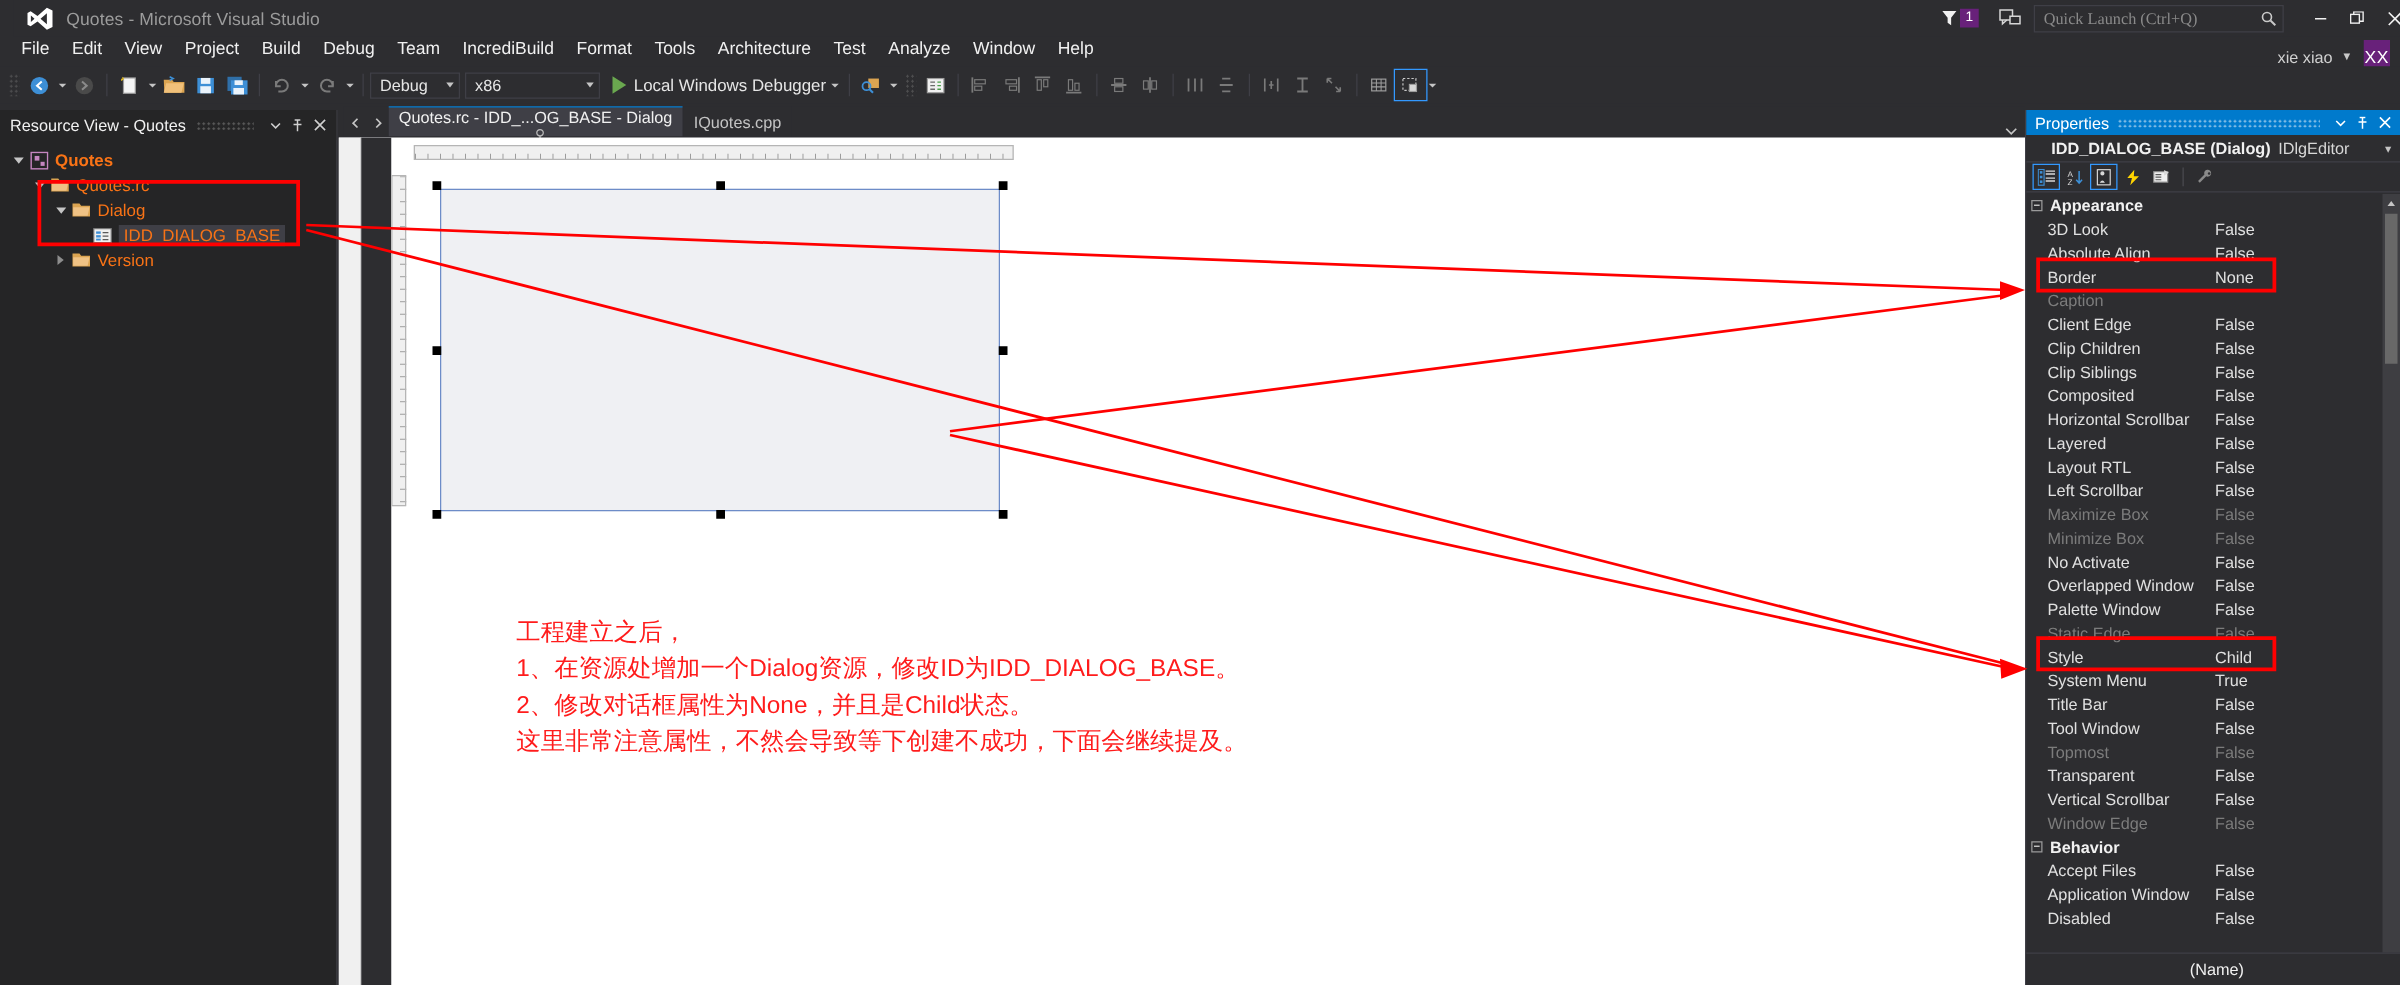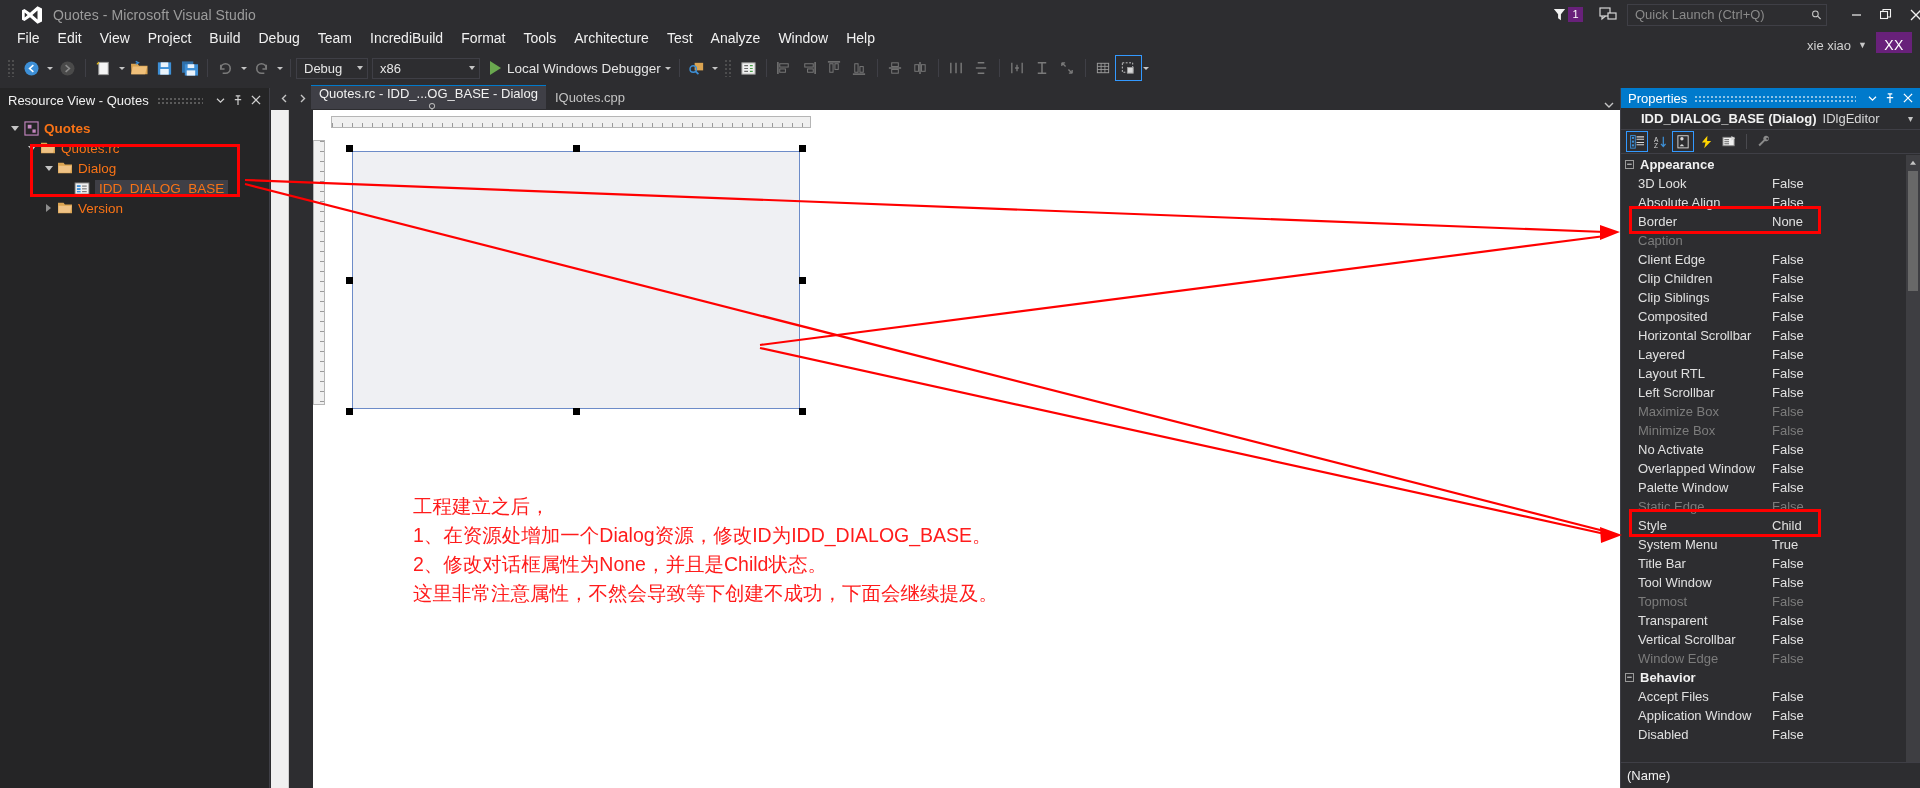--- a/index.html
+++ b/index.html
@@ -27,41 +27,41 @@
     background:#68217a; color:#fff; font-size:11px; line-height:14px;
     min-width:15px; height:15px; text-align:center; margin-left:1px; padding:0 2px;
   }
   .feedback-ico{ width:22px;height:20px; margin:0 8px 0 6px; display:flex;align-items:center;justify-content:center;}
   .qlaunch{
     width:200px; height:22px; border:1px solid #3f3f46; background:#2d2d30;
     display:flex; align-items:center; padding:0 4px 0 7px; margin-right:14px;
   }
   .qlaunch input{
     flex:1; background:transparent; border:none; outline:none;
-    color:#f9a8d4; font-size:13px; font-family:Liberation Sans, sans-serif;
+    color:#f9a8d4; font-size:13px; font-family:Liberation Serif, serif;
   }
   .qlaunch input::placeholder{ color:#8a8a8a; }
   .win-btn{ width:30px; height:25px; display:flex;align-items:center;justify-content:center; color:#f1f1f1; }
   .win-btn svg{ display:block; }
 
   
   .menubar{
     position:absolute; left:0; top:26px; width:1604px; height:24px;
     display:flex; align-items:center; padding-left:8px;
   }
   .menu-item{
     color:#f1f1f1; font-size:14px; padding:2px 9px; white-space:nowrap;
   }
 
   
   .useracct{ position:absolute; right:8px; top:32px; display:flex; align-items:center; }
   .useracct .uname{ color:#d0d0d0; font-size:13px; }
   .useracct .caret{ margin:0 9px 0 7px; color:#c8c8c8; font-size:9px; }
   .useracct .avatar{
-    width:36px; height:26px; background:#68217a; color:#fff; font-size:14px;
+    width:21px; height:26px; background:#68217a; color:#fff; font-size:14px;
     display:flex; align-items:center; justify-content:center; letter-spacing:.5px;
   }
 
   
   .toolbar{
     position:absolute; left:0; top:53px; width:1920px; height:30px;
     background:#2d2d30; display:flex; align-items:center; padding-left:4px;
   }
   .grip{ width:9px; height:18px; margin:0 3px; opacity:.5;
     background-image:radial-gradient(#6d6d6d 1px, transparent 1px);
@@ -205,21 +205,21 @@
   .pscroll{
     position:absolute; right:0; top:0; width:14px; bottom:0; background:#3e3e42;
   }
   .pscroll .sbar{ position:absolute; left:2px; top:16px; width:10px; height:120px; background:#686868;}
   .pscroll .sarrow{ height:15px; display:flex;align-items:center;justify-content:center;color:#c5c5c5;font-size:8px;}
   .pscroll .sarrow.bot{ position:absolute; bottom:0; left:0; right:0;}
 
   .prop-desc{
     position:absolute; left:0; right:0; bottom:0; height:26px;
     border-top:1px solid #3f3f46; color:#f1f1f1; font-size:13px;
-    display:flex; align-items:center; padding-left:6px; background:#2d2d30;
+    display:flex; align-items:center; padding-left:6px; background:#2d2d30;justify-content:center;
   }
   .arrow-red{ position:absolute; pointer-events:none; }
 </style>
 </head>
 <body>
 
 <div class="app">
 
   <div class="titlebar">
     <div class="vs-logo">

